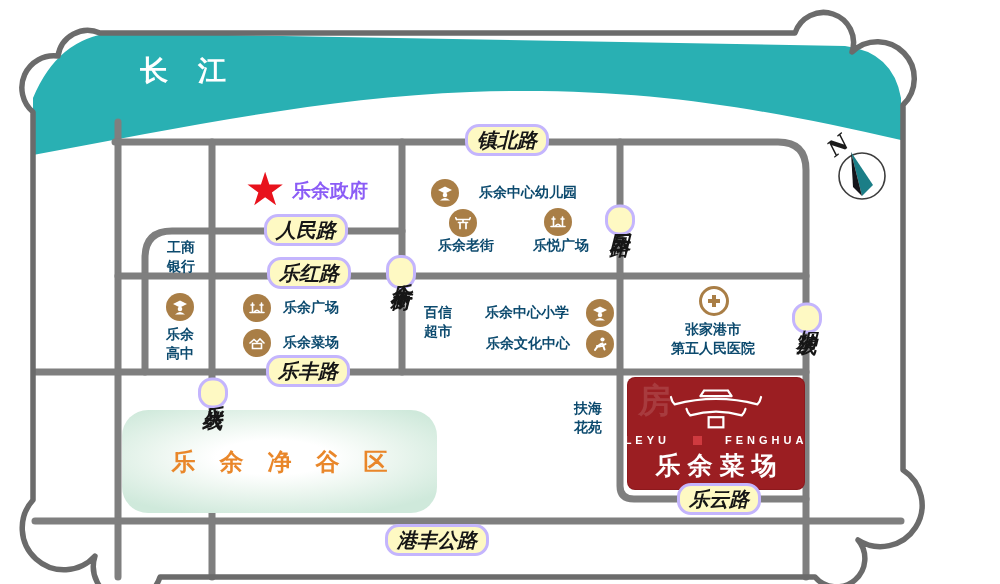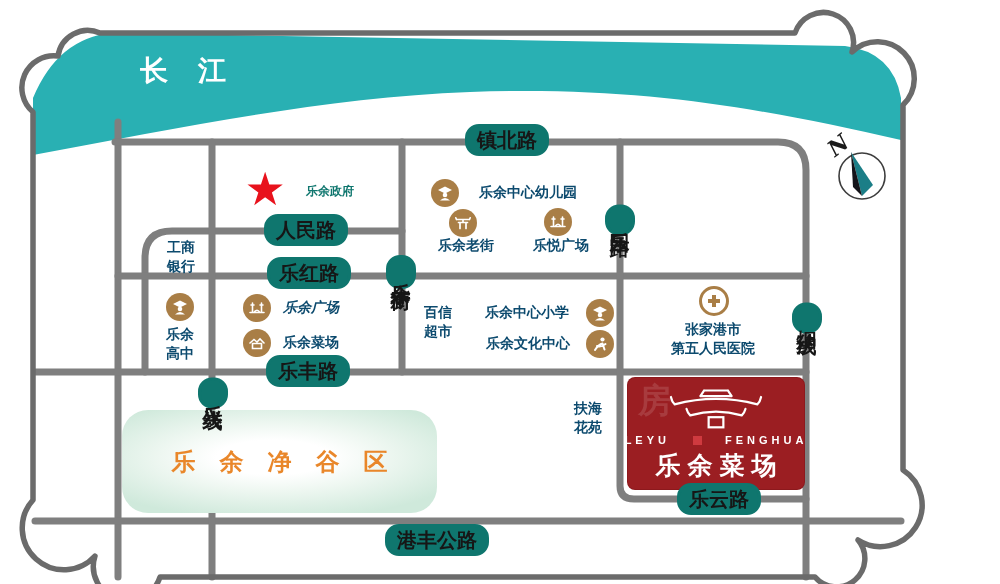--- a/index.html
+++ b/index.html
@@ -3,31 +3,31 @@
 <meta charset="utf-8">
 <style>
   html,body{margin:0;padding:0;background:#fff;}
   #stage{position:relative;width:1000px;height:584px;background:#fff;overflow:hidden;
          font-family:"Liberation Sans","DejaVu Sans",sans-serif;}
   #mapsvg{position:absolute;left:0;top:0;}
   
   .river-label{position:absolute;left:140px;top:52px;color:#fff;font-size:28px;font-weight:bold;
                letter-spacing:30px;white-space:nowrap;}
   
-  .pillh,.pillv{position:absolute;transform:translate(-50%,-50%);background:#0f766e;
-        border:3px solid #0f766e;border-radius:14px;color:#161616;font-weight:600;
-        font-size:20px;white-space:nowrap;z-index:6;text-align:center;}
+  .pillh,.pillv{position:absolute;transform:translate(-50%,-50%);background:#fef9c3;
+        border:3px solid #c4b5fd;border-radius:14px;color:#161616;font-weight:600;
+        font-size:20px;white-space:nowrap;z-index:6;text-align:center;font-style:italic;}
   .pillh{padding:1px 9px;line-height:24px;}
   .pillv{writing-mode:vertical-rl;text-orientation:upright;padding:8px 0;line-height:24px;
          letter-spacing:3px;width:24px;}
   
   .lm{position:absolute;transform:translate(-50%,-50%);color:#0c4a6e;font-size:14px;
       font-weight:600;white-space:nowrap;z-index:5;}
   .lm2{line-height:18.5px;text-align:center;}
-  .gov{color:#0f766e;font-weight:600;font-size:12px;}
+  .gov{color:#8b5cf6;font-weight:600;font-size:19px;}
   .star{position:absolute;transform:translate(-50%,-50%);color:#e8121c;font-size:46px;
         line-height:46px;z-index:5;}
   
   .cicon{position:absolute;width:28px;height:28px;border-radius:50%;background:#a97e46;
          transform:translate(-50%,-50%);display:flex;align-items:center;justify-content:center;z-index:5;}
   .hicon{position:absolute;width:24px;height:24px;border-radius:50%;background:#fff;
          border:3px solid #a97e46;transform:translate(-50%,-50%);display:flex;
          align-items:center;justify-content:center;z-index:5;}
   
   .zone{position:absolute;left:122px;top:410px;width:315px;height:103px;border-radius:26px;
@@ -168,21 +168,21 @@
   <div class="lm lm2" style="left:180px;top:343px;">
     <div>乐余</div>
     <div>高中</div>
   </div>
 
   <div class="cicon" style="left:257px;top:308px;">
     <svg width="18" height="18" viewBox="0 0 18 18" stroke="#fff" stroke-width="1.6" fill="none" stroke-linecap="round">
         <path d="M4.5,6 V13.5 M13.5,6 V13.5 M4.5,4 V6 M13.5,4 V6 M3,6 H6 M12,6 H15 M6,13.5 Q9,9 12,13.5 M2,13.5 H16"></path>
       </svg>
   </div>
-  <div class="lm" style="left:311px;top:308px;font-style:italic;">乐余广场</div>
+  <div class="lm" style="left:311px;top:308px;">乐余广场</div>
 
   <div class="cicon" style="left:257px;top:343px;">
     <svg width="18" height="18" viewBox="0 0 18 18" stroke="#fff" stroke-width="1.6" fill="none" stroke-linecap="round">
         <path d="M2,9 L6,5.5 L9,8 L12,5 L16,9 M4.5,9.5 H13.5 V14.5 H4.5 Z"></path>
       </svg>
   </div>
   <div class="lm" style="left:311px;top:343px;">乐余菜场</div>
 
   <div class="lm lm2" style="left:438px;top:321px;">
     <div>百信</div>

